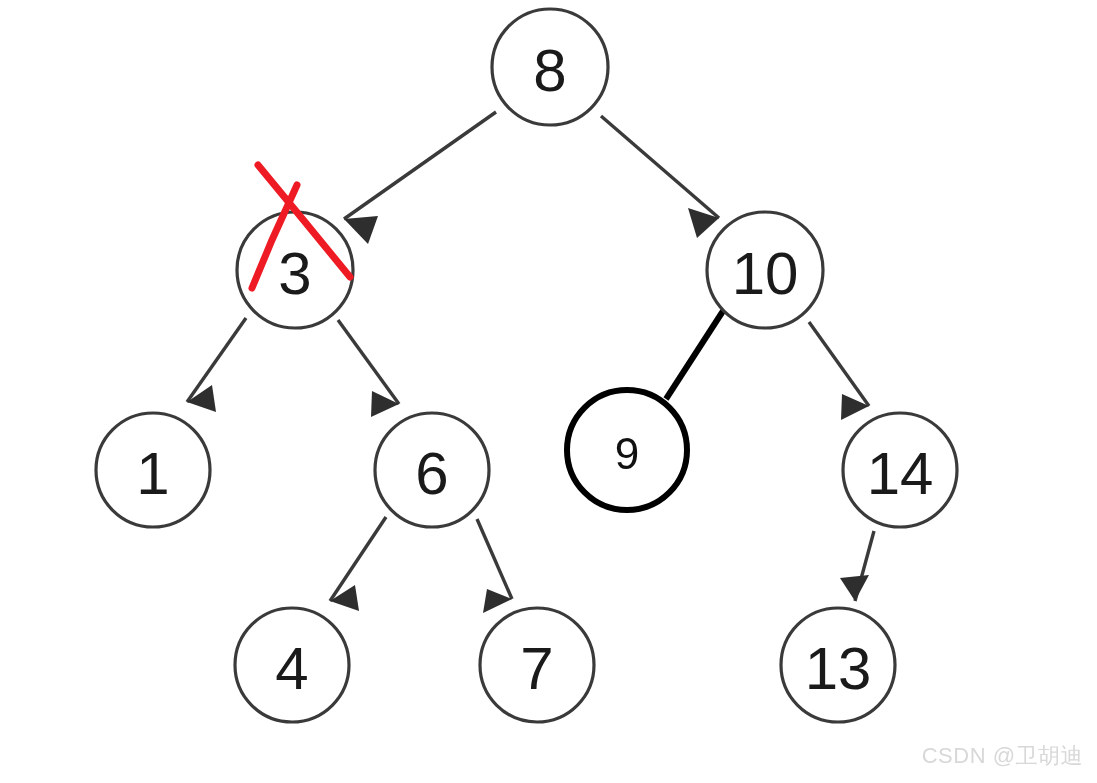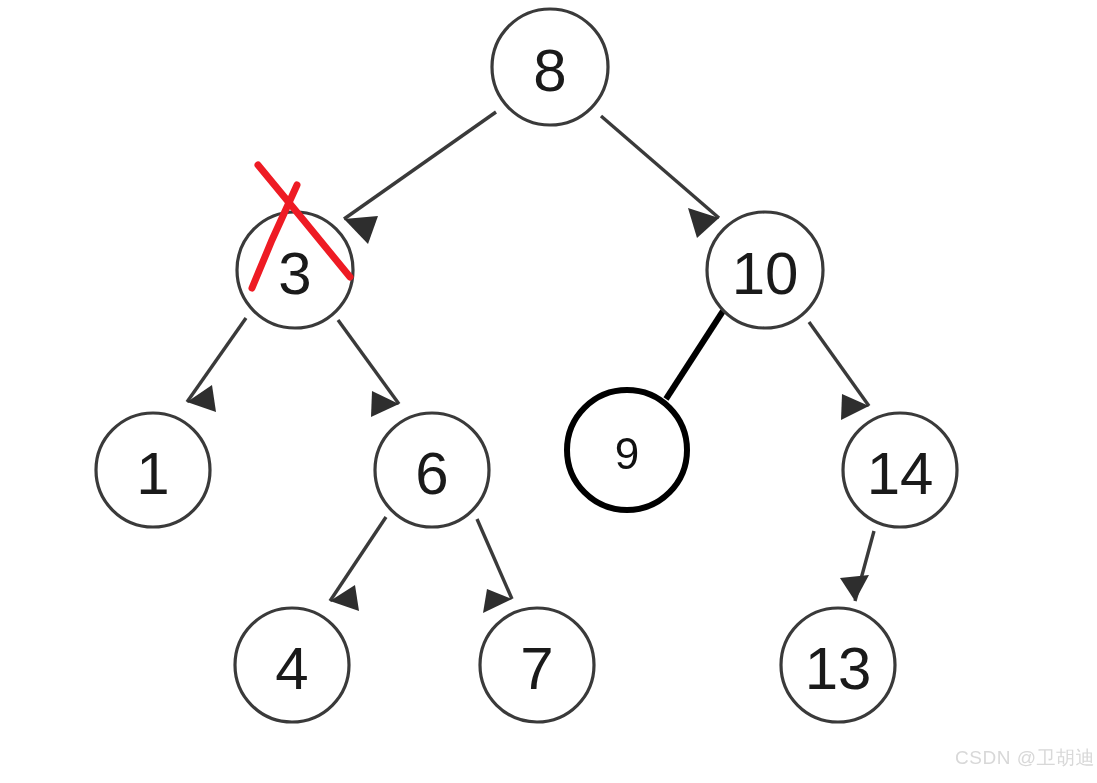--- a/index.html
+++ b/index.html
@@ -58,24 +58,24 @@
     stroke: none;
   }
   .strike-stroke {
     stroke: #ee1b24;
     stroke-width: 7;
     stroke-linecap: round;
     fill: none;
   }
   .watermark {
     position: absolute;
-    right: 2px;
+    right: 14px;
     bottom: 12px;
     color: #d8d8d8;
-    font-size: 19px;
+    font-size: 22px;
     font-family: "Liberation Sans", sans-serif;
     letter-spacing: 0.5px;
     white-space: nowrap;
     user-select: none;
   }
 </style>
 </head>
 <body>
 
 <div id="canvas">

